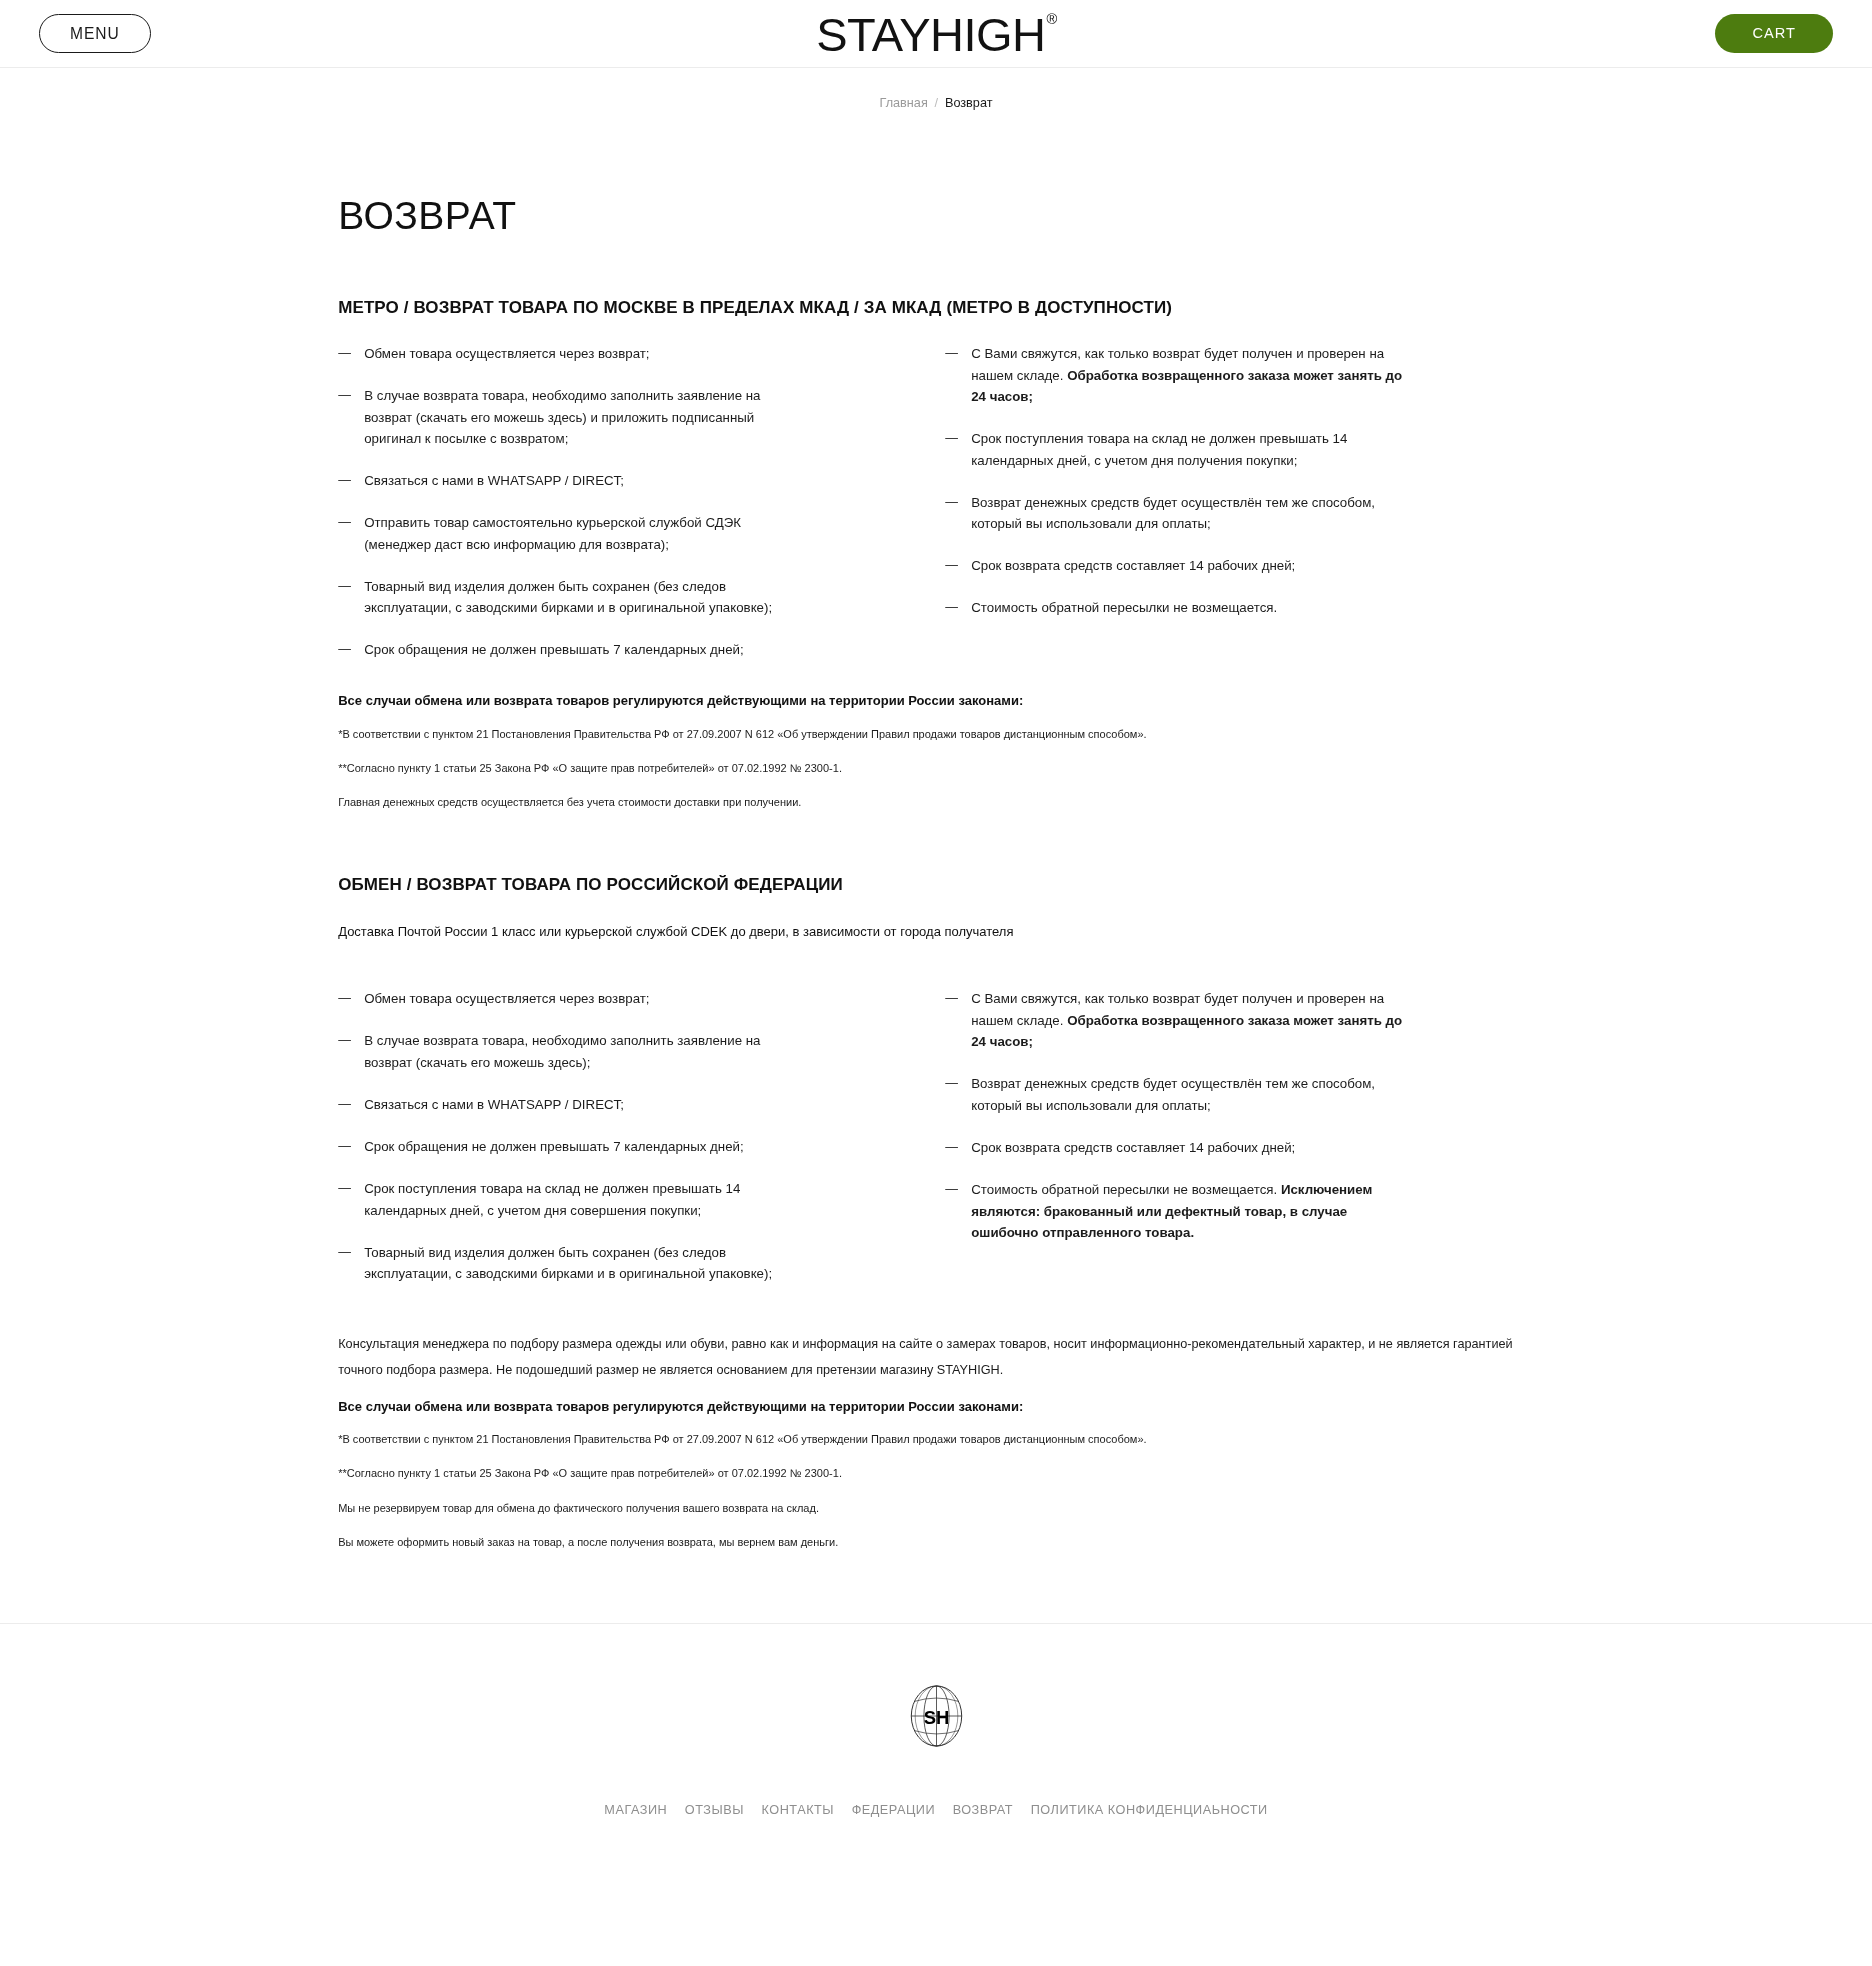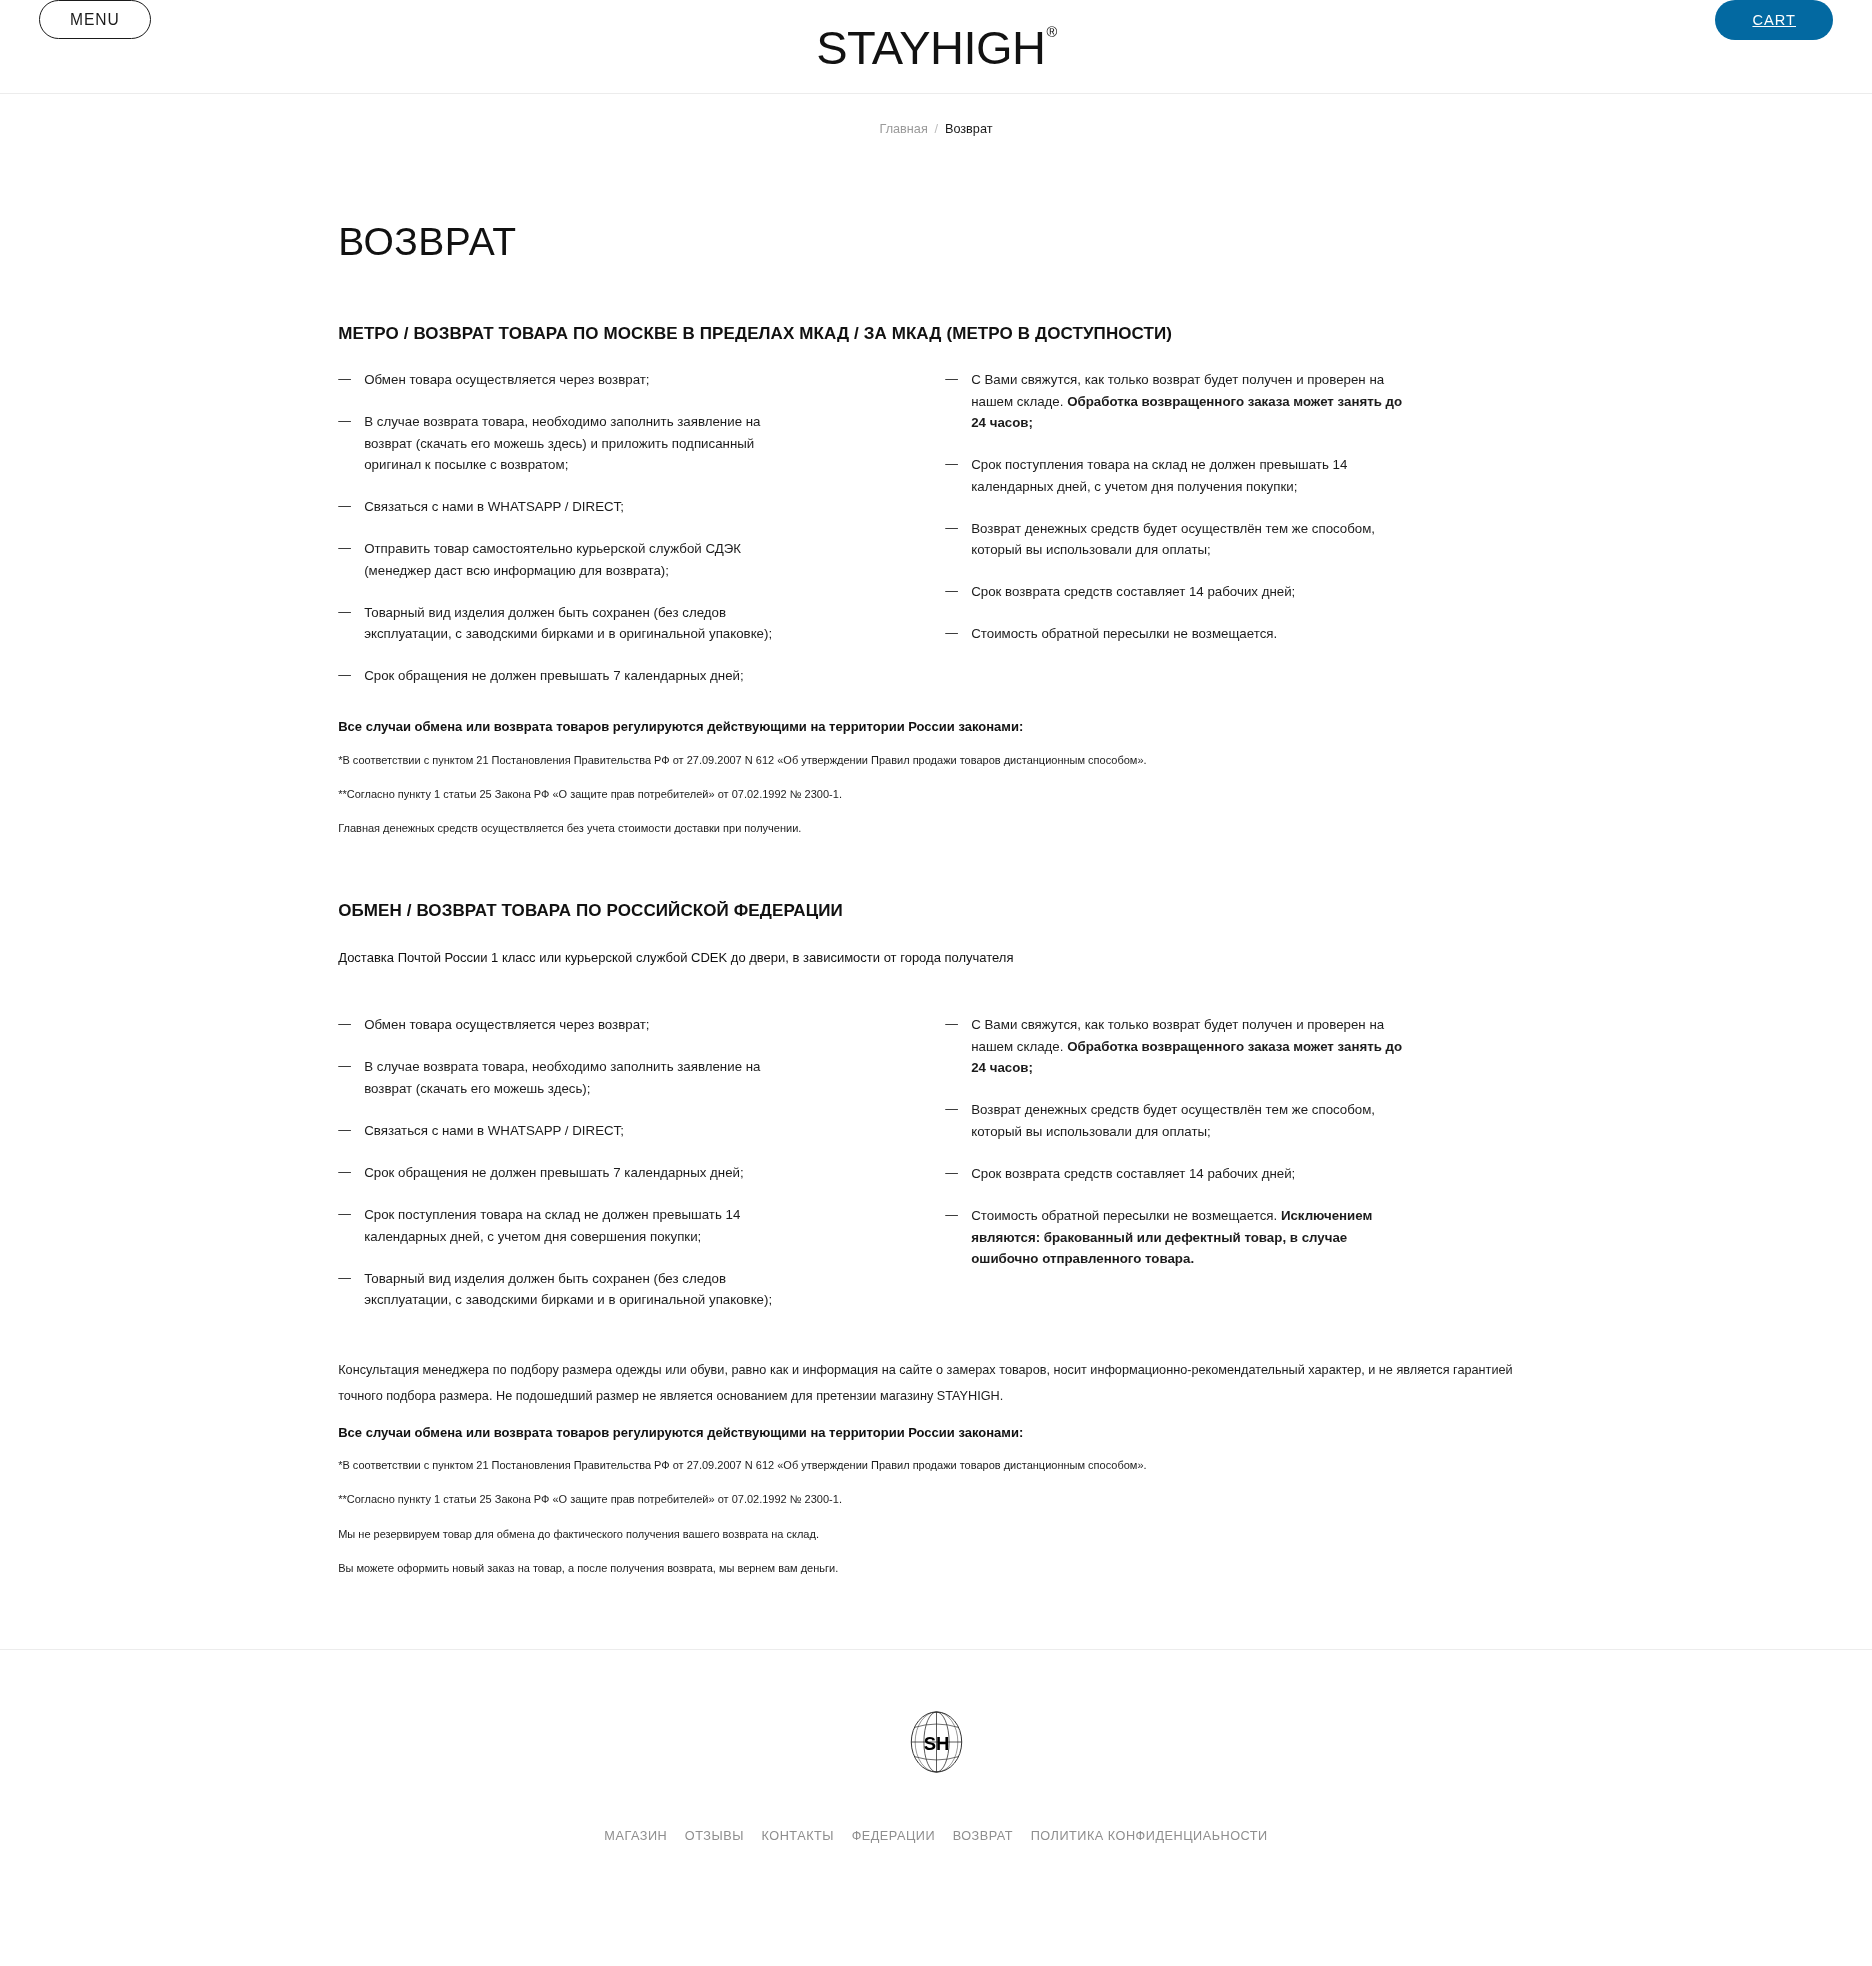--- a/index.html
+++ b/index.html
@@ -7,23 +7,23 @@
   html, body {
     margin: 0; padding: 0;
     background: #ffffff;
     font-family: "Liberation Sans", "DejaVu Sans", sans-serif;
     color: #111111;
   }
   body { width: 1872px; min-height: 1966px; position: relative; overflow-x: hidden; }
 
   
   .site-header {
-    height: 94px;
+    height: 68px;
     display: flex;
-    align-items: flex-start;
+    align-items: center;
     padding: 0 39px;
     position: relative;
     background: #fff;
     border-bottom: 1px solid #ececec;
   }
   .menu-button {
     border: 1.4px solid #1a1a1a;
     border-radius: 974px;
     background: #fff;
     color: #1a1a1a;
@@ -48,31 +48,30 @@
   }
   .brand-logo .reg {
     font-size: 14.6px;
     vertical-align: super;
     position: relative;
     top: -9.8px;
     left: 1px;
   }
   .cart-button {
     margin-left: auto;
-    background: #0369a1;
+    background: #4d7c0f;
     color: #ffffff;
     border: none;
     border-radius: 974px;
     font-size: 14.6px;
     letter-spacing: 0.07em;
     padding: 12.7px 37px;
     cursor: pointer;
     font-family: inherit;
     line-height: 1;
-    text-decoration: underline;
   }
 
   
   .breadcrumb {
     text-align: center;
     padding-top: 28px;
     font-size: 12.7px;
     color: #1a1a1a;
   }
   .breadcrumb .crumb-home { color: #9a9a9a; text-decoration: none; }

